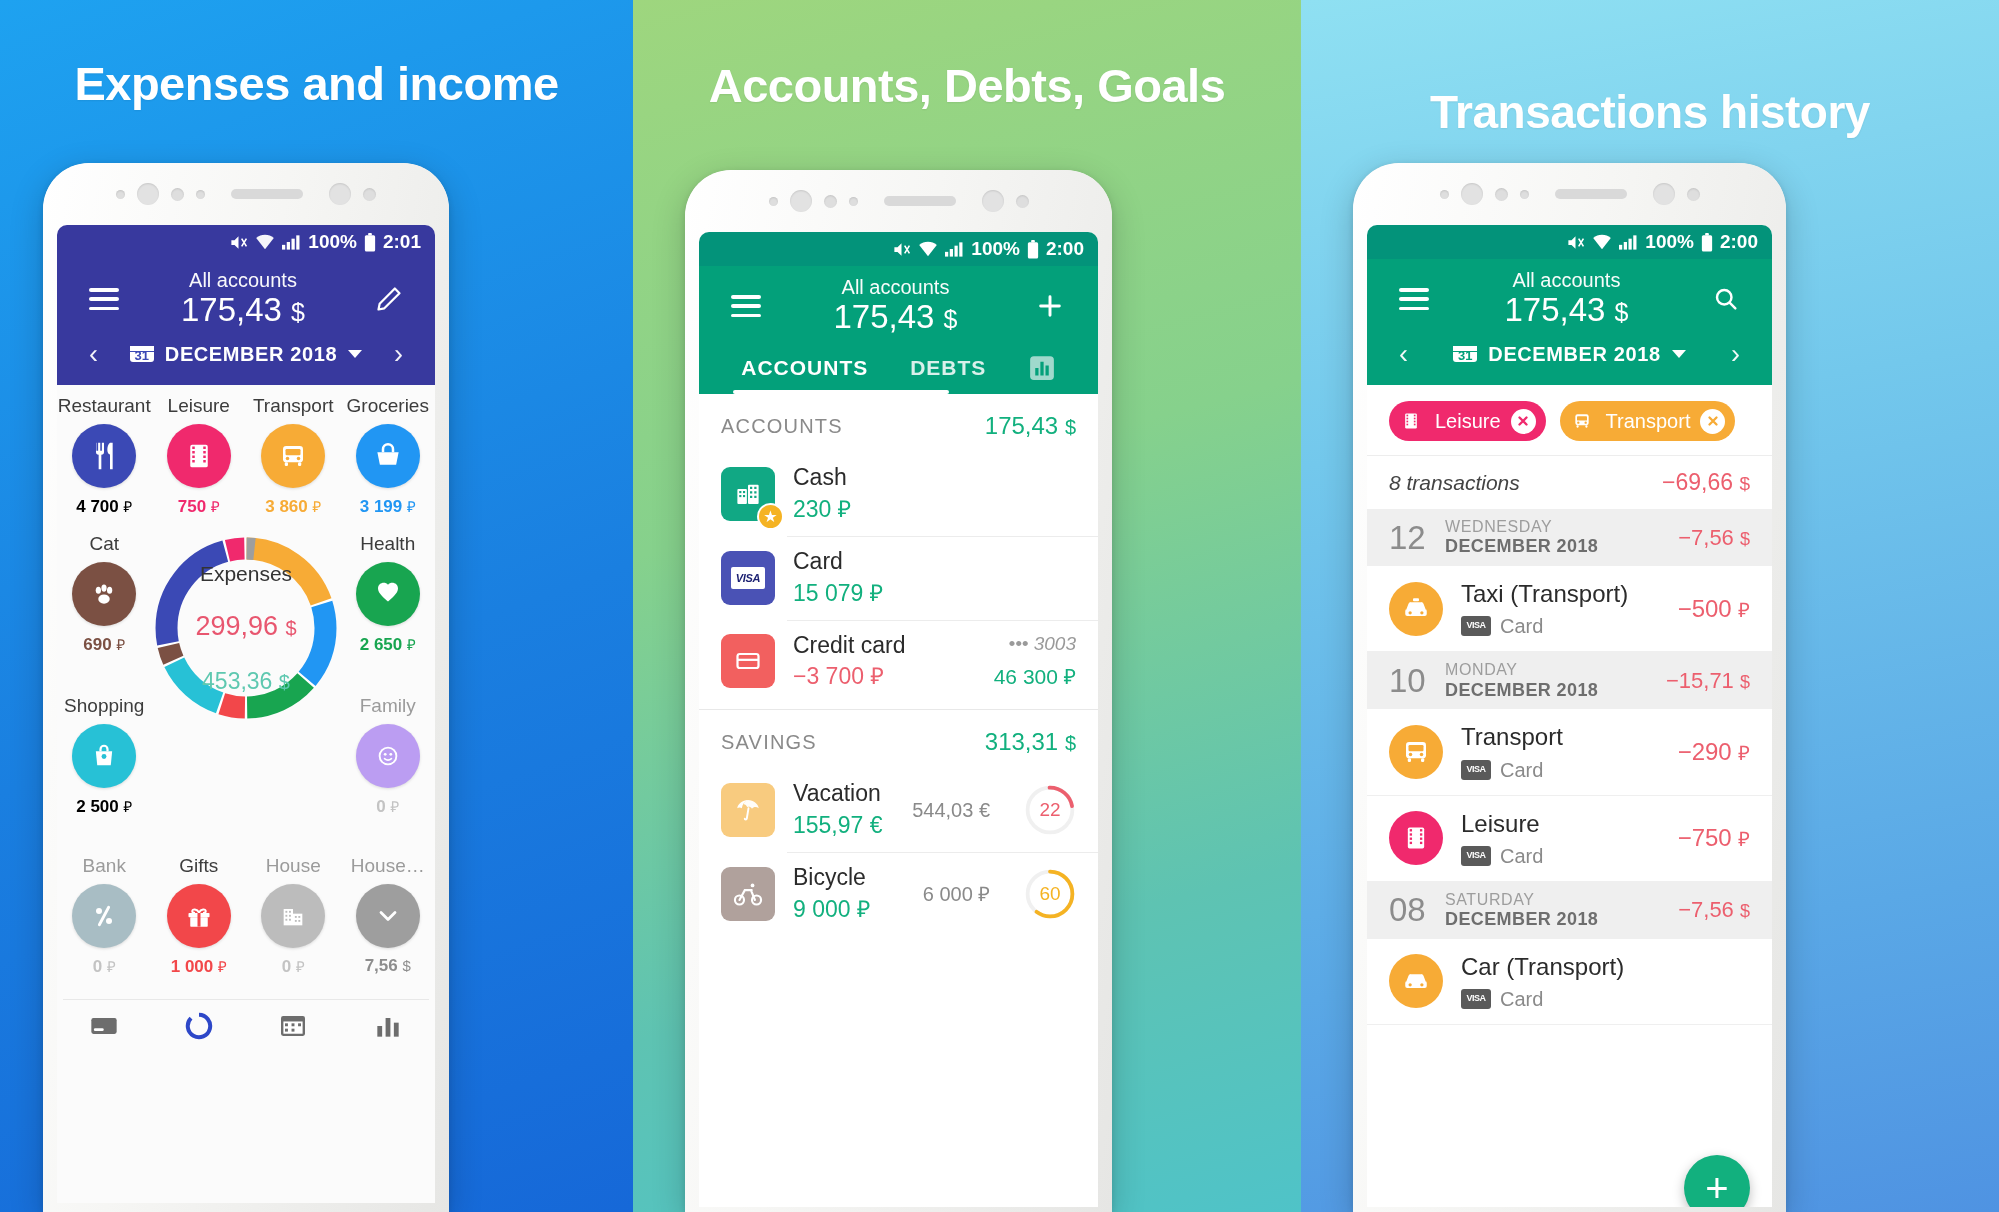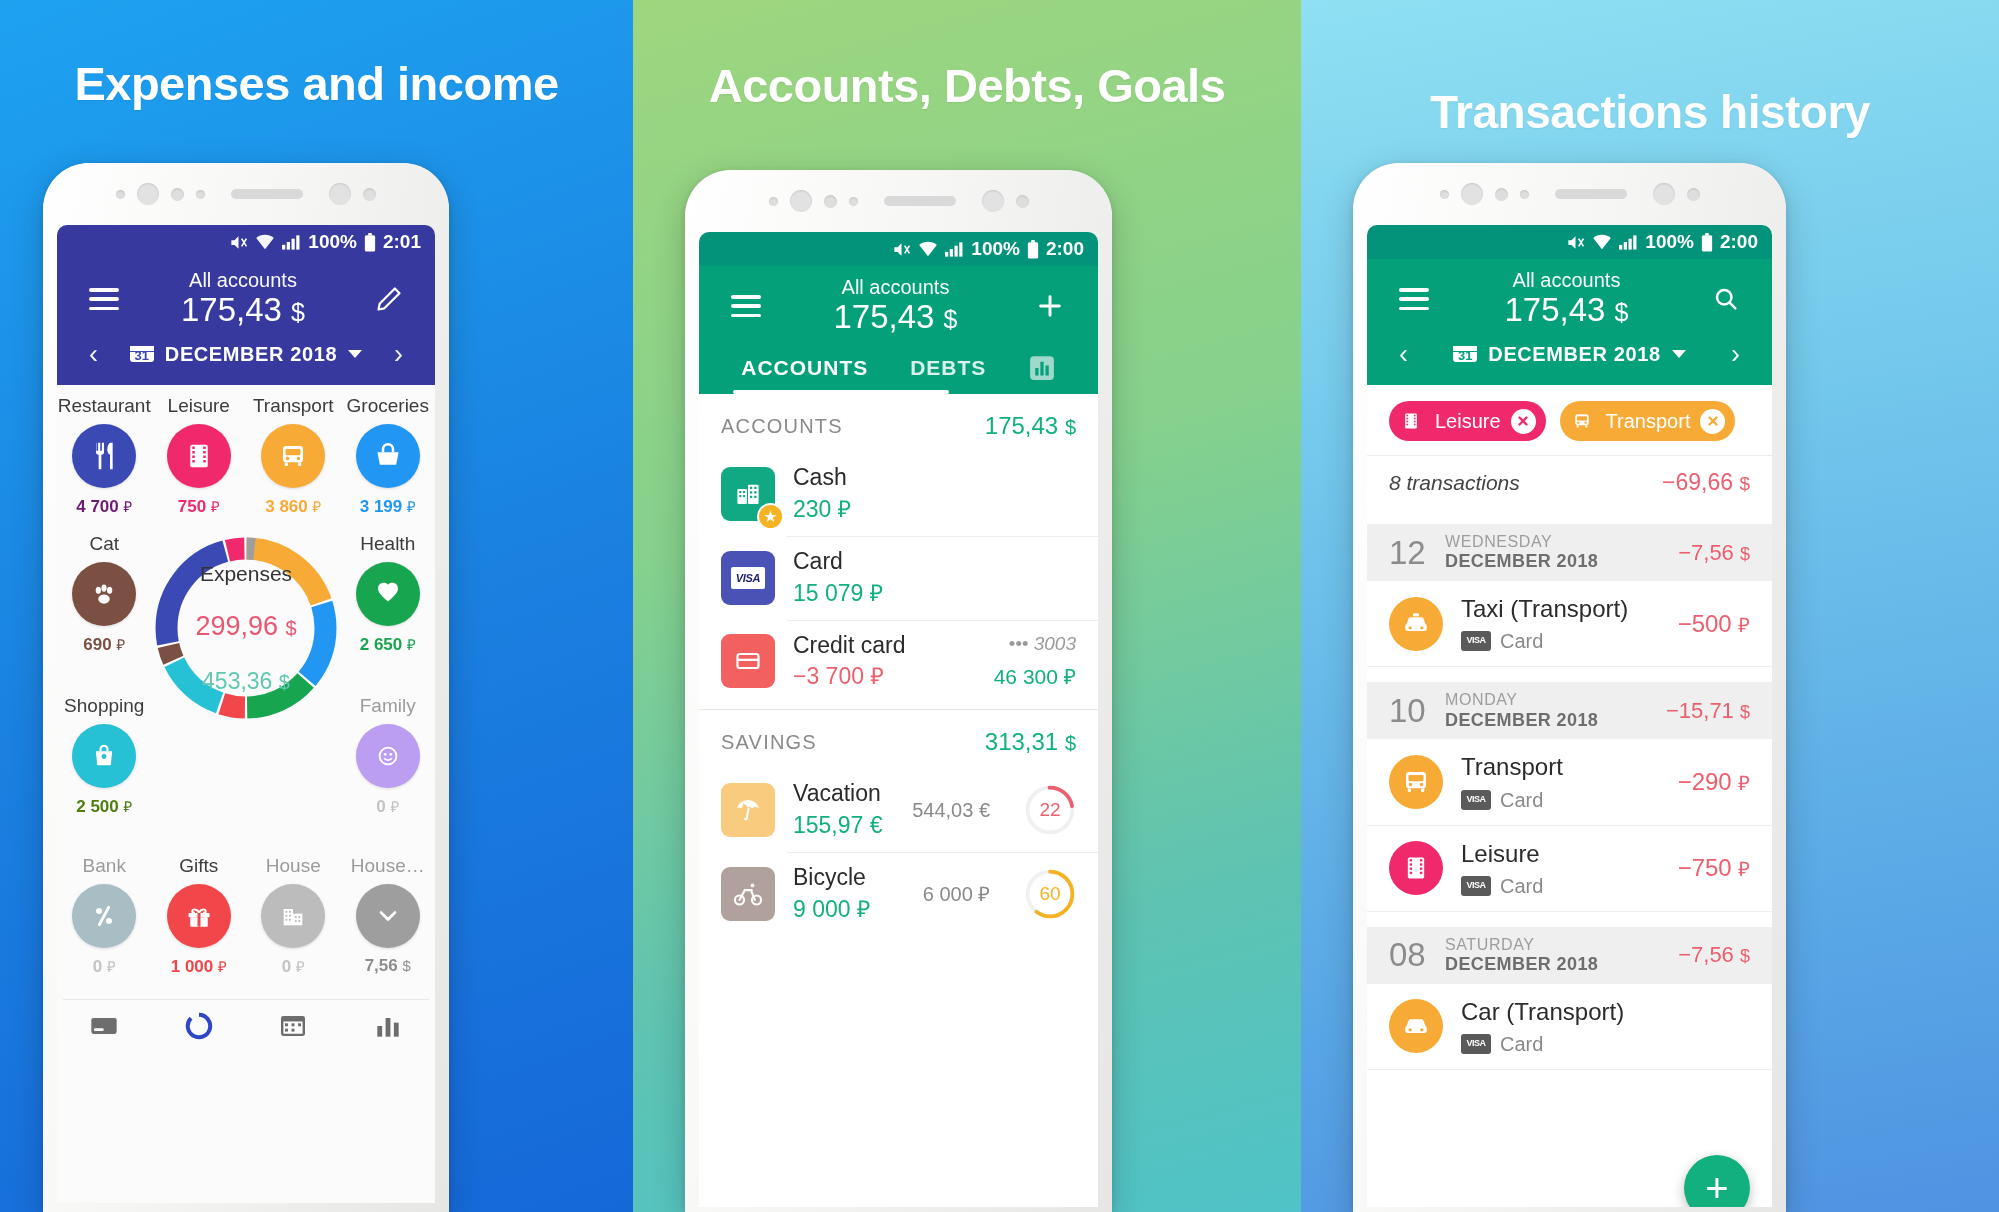--- a/index.html
+++ b/index.html
@@ -155,21 +155,21 @@
     display:flex; align-items:center; gap:10px; border-radius:22px; padding:6px 10px 6px 8px;
     color:#fff; font-size:20px;
   }
   .chip .cico { width:28px; height:28px; display:flex; align-items:center; justify-content:center; }
   .chip .cx { width:25px; height:25px; border-radius:50%; background:#fff; display:flex; align-items:center; justify-content:center; }
   .txsum { display:flex; align-items:center; justify-content:space-between; padding:13px 22px; }
   .txsum .n { font-size:21px; color:#444; font-style:italic; }
   .txsum .v { font-size:23px; color:#ec5f6e; font-weight:500; }
   .txsum .v small { font-size:19px; }
 
-  .day-head { display:flex; align-items:center; padding:9px 22px; background:#efefef;margin-top:15px; }
+  .day-head { display:flex; align-items:center; padding:9px 22px; background:#efefef; }
   .day-head .dnum { font-size:33px; color:#8c8c8c; min-width:56px; font-weight:300; }
   .day-head .dwrap { flex:1; line-height:1.15; }
   .day-head .dow { font-size:16px; color:#9d9d9d; letter-spacing:.6px; }
   .day-head .dmy { font-size:18px; color:#6e6e6e; font-weight:bold; letter-spacing:.4px; }
   .day-head .dsum { font-size:22px; color:#ec5f6e; font-weight:500; }
   .day-head .dsum small { font-size:18px; }
 
   .tx-row { display:flex; align-items:center; padding:12px 22px; gap:18px; border-bottom:1px solid #efefef; }
   .tx-ico { width:54px; height:54px; border-radius:50%; flex:none; display:flex; align-items:center; justify-content:center; color:#fff; }
   .tx-main { flex:1; line-height:1.3; }
@@ -272,21 +272,21 @@
 
           <div class="catgrid">
             <div class="cat">
               <div class="cname">Restaurant</div>
               <div class="circle" style="background:#3b49b5">
                 <svg width="32" height="32" viewBox="0 0 24 24" fill="#fff">
                     <path d="M6 2v7a2 2 0 0 0 2 2v11h2V11a2 2 0 0 0 2-2V2h-1.6v6H9.2V2H7.6v6H6.3V2H6z"></path>
                     <path d="M16.5 2c-1.4 1.2-2 3-2 5.3 0 2 .7 3.2 2 3.6V22h2V2h-2z"></path>
                   </svg>
               </div>
-              <div class="cval" style="color:#701a75"><span>4 700</span> <span class="cur">₽</span></div>
+              <div class="cval" style="color:#000000"><span>4 700</span> <span class="cur">₽</span></div>
             </div>
             <div class="cat">
               <div class="cname">Leisure</div>
               <div class="circle" style="background:#f0296d">
                 <svg width="30" height="30" viewBox="0 0 24 24" fill="#fff">
                     <rect x="5" y="3" width="14" height="18" rx="1.5"></rect>
                     <g fill="#f0296d">
                       <rect x="6.6" y="4.4" width="2" height="2"></rect>
                       <rect x="6.6" y="8" width="2" height="2"></rect>
                       <rect x="6.6" y="11.6" width="2" height="2"></rect>
@@ -342,21 +342,21 @@
               </div>
               <div class="cat" style="margin-top:24px">
                 <div class="cname">Shopping</div>
                 <div class="circle" style="background:#27c1d6">
                   <svg width="28" height="28" viewBox="0 0 24 24" fill="#fff">
                       <path d="M5 8h14l-1.2 12H6.2z"></path>
                       <path d="M9 8V6.2a3 3 0 0 1 6 0V8" stroke="#fff" stroke-width="1.9" fill="none"></path>
                       <circle cx="12" cy="12.4" r="2.1" fill="#27c1d6"></circle>
                     </svg>
                 </div>
-                <div class="cval" style="color:#4d7c0f"><span>2 500</span> <span class="cur">₽</span></div>
+                <div class="cval" style="color:#000000"><span>2 500</span> <span class="cur">₽</span></div>
               </div>
             </div>
 
             <div class="donutwrap">
               <div class="donut">
                 <svg width="210" height="210" viewBox="0 0 42 42">
                   <circle cx="21" cy="21" r="15.9" fill="none" stroke="#ffffff" stroke-width="4.4"></circle>
                   <g id="donut-slices" fill="none" stroke-width="4.4">
                       <circle cx="21" cy="21" r="15.9" stroke="#f7ab36" stroke-dasharray="19.479929972755176 80.42271641140024" stroke-dashoffset="24.97566159603886"></circle>
                       <circle cx="21" cy="21" r="15.9" stroke="#2196f3" stroke-dasharray="16.06705854477819 83.83558783937723" stroke-dashoffset="5.045731623283672"></circle>

